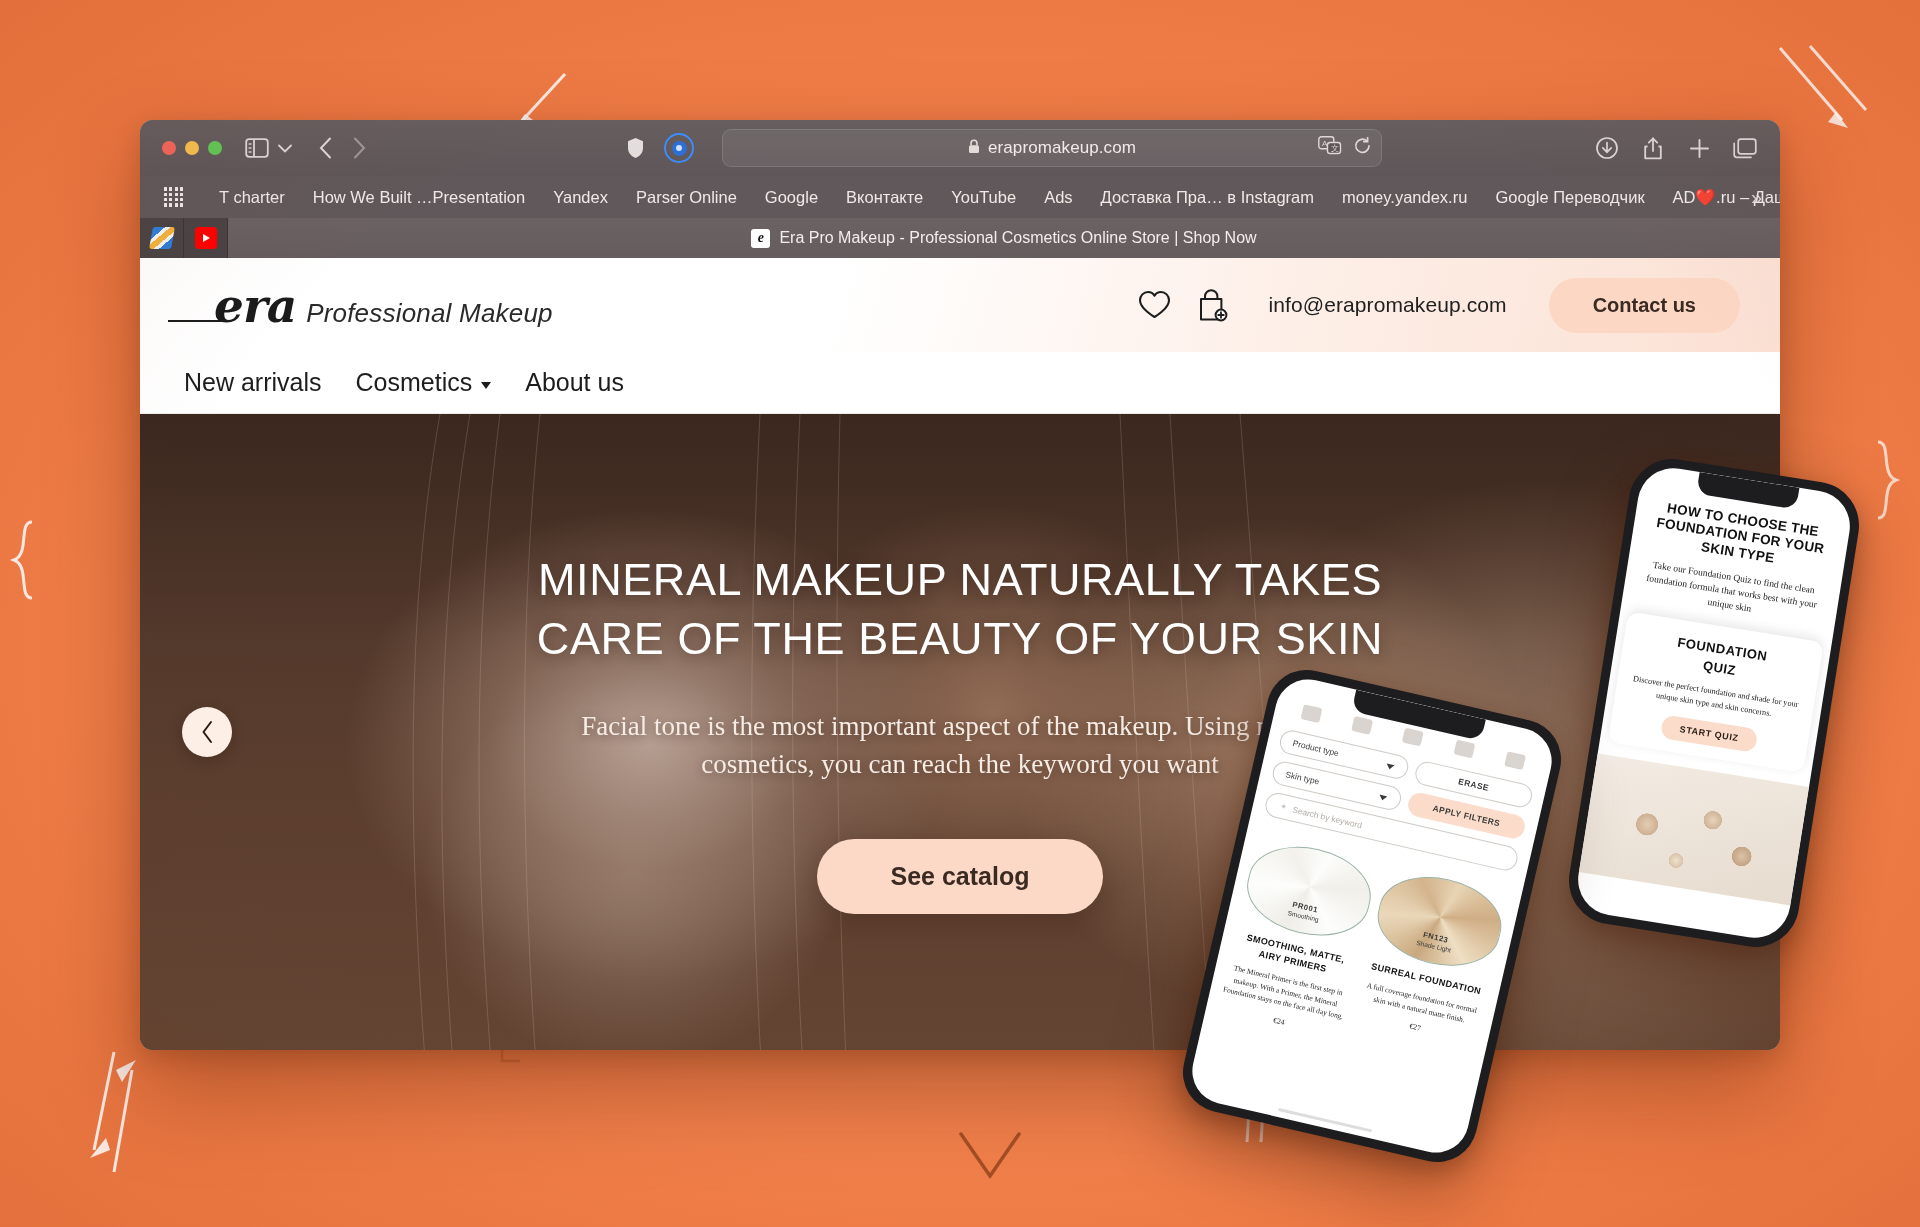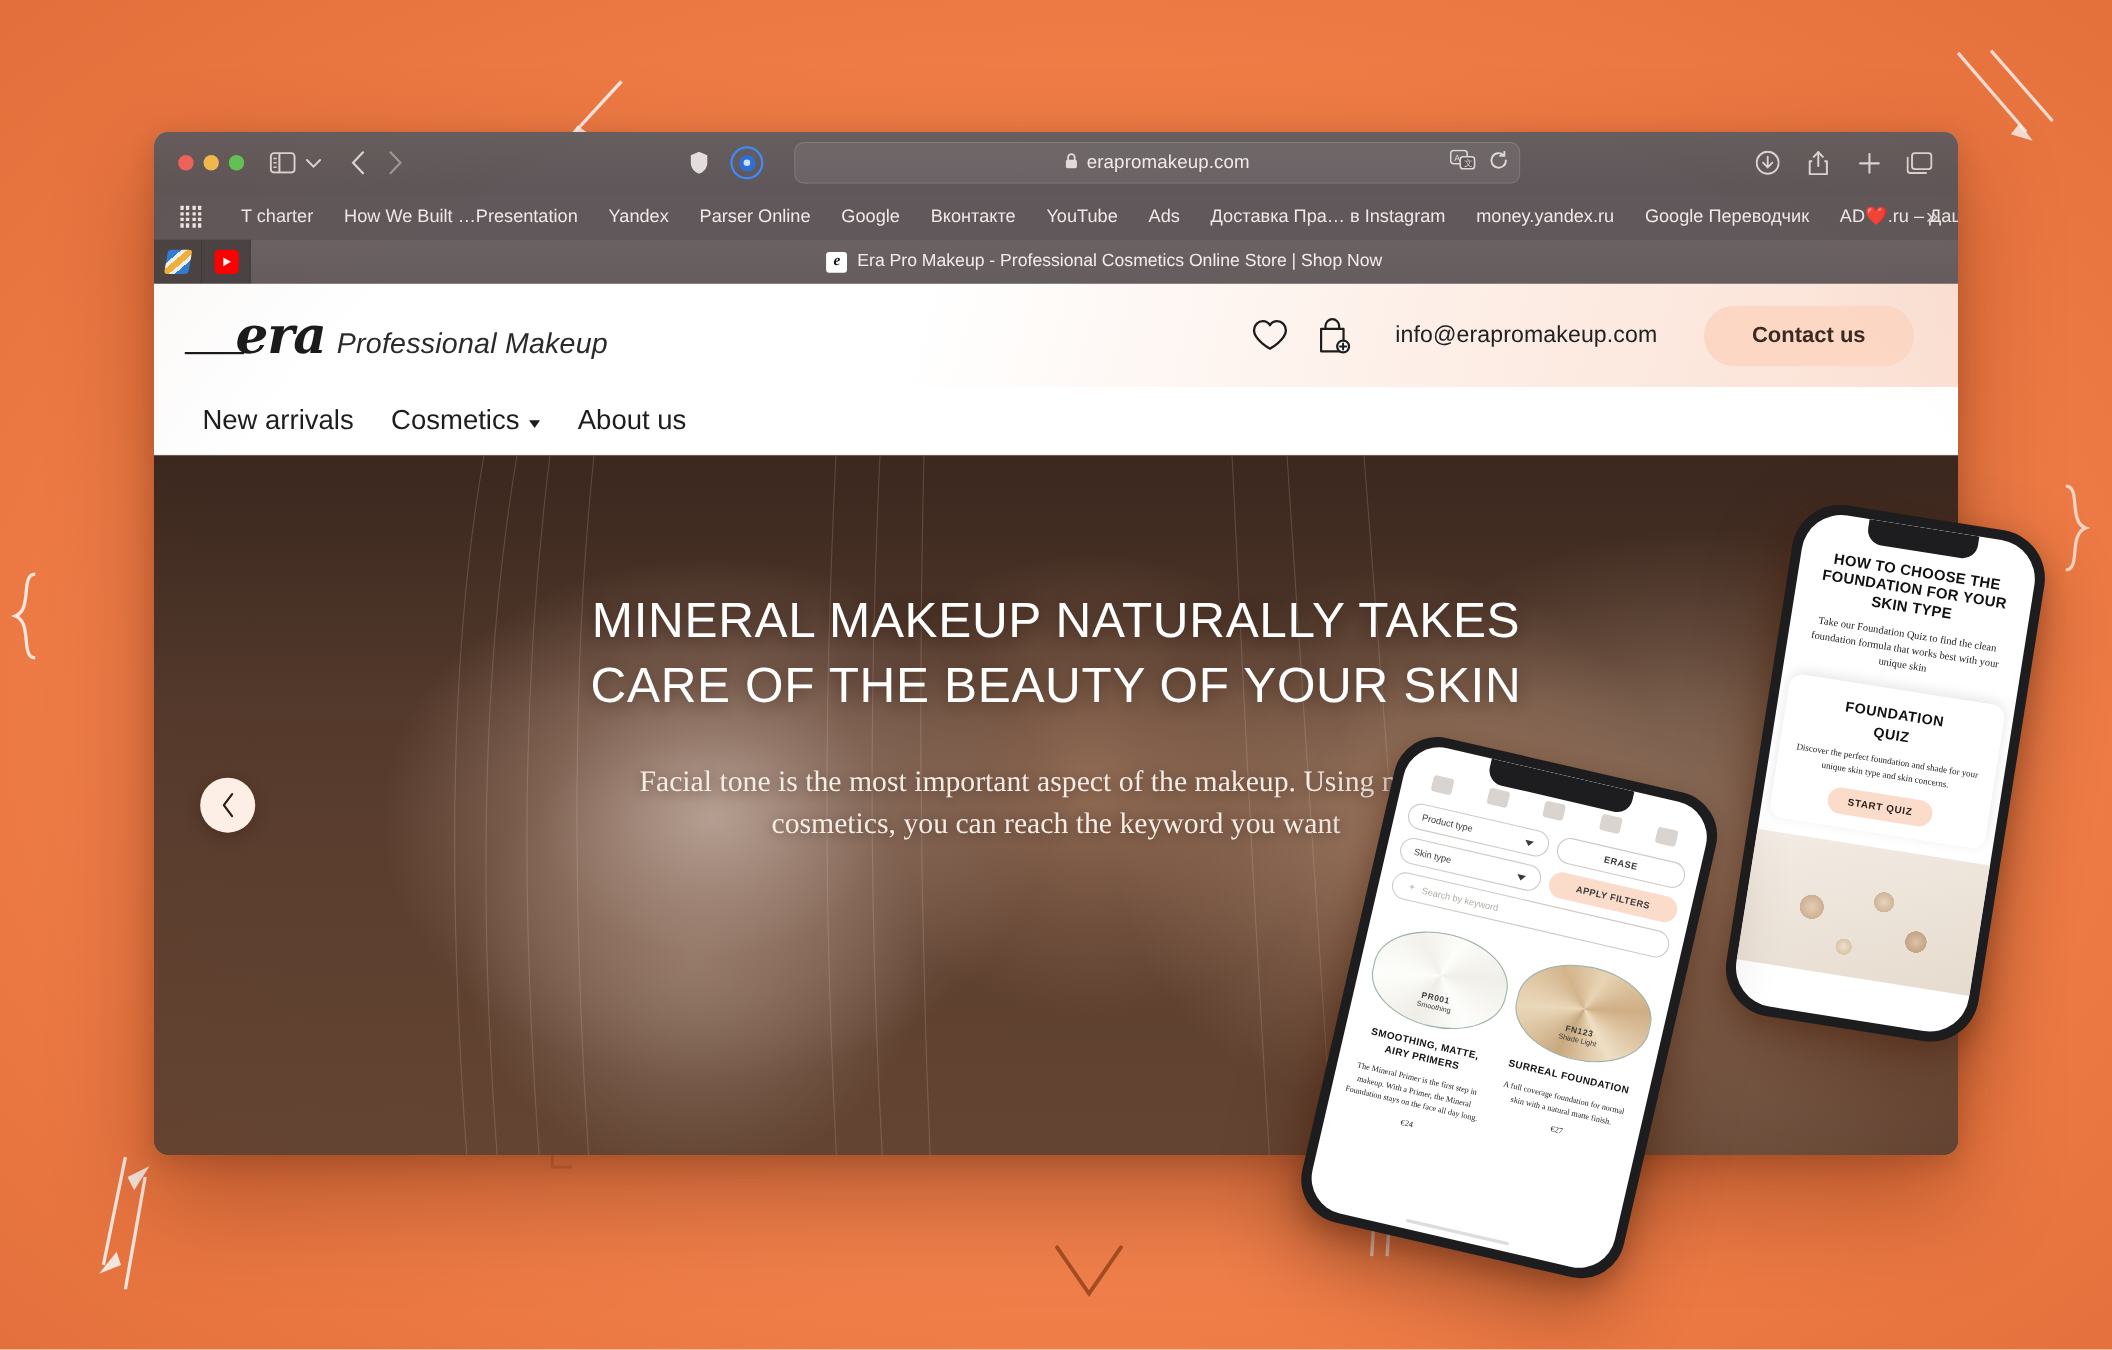--- a/index.html
+++ b/index.html
@@ -260,21 +260,21 @@
     z-index: 4;
     color: #fff;
   }
   .hero-h1 {
     font-size: 45px;
     font-weight: 400;
     letter-spacing: .6px;
     line-height: 1.32;
     text-shadow: 0 2px 14px rgba(40,20,10,.45);
     max-width: 1000px;
-    margin: 0 auto;
+    margin: 16px auto;
   }
   .hero-sub {
     margin-top: 38px;
     font-family: "Liberation Serif", serif;
     font-size: 27px;
     line-height: 1.42;
     color: #f6ece6;
     max-width: 770px;
     margin-left: auto; margin-right: auto;
     text-shadow: 0 2px 10px rgba(40,20,10,.4);
@@ -723,20 +723,21 @@
 
         <div class="hero-content">
           <h1 class="hero-h1">
             <span>MINERAL MAKEUP NATURALLY TAKES</span><br>
             <span>CARE OF THE BEAUTY OF YOUR SKIN</span>
           </h1>
           <p class="hero-sub">
             <span>Facial tone is the most important aspect of the makeup. Using mineral</span>
             <span>cosmetics, you can reach the keyword you want</span>
           </p>
+          <button class="hero-cta">See catalog</button>
         </div>
       </div>
     </div>
   </div>
 
   <div class="phone" id="phone-right">
     <div class="phone-screen">
       <div class="notch"></div>
       <div class="quiz-title">HOW TO CHOOSE THE FOUNDATION FOR YOUR SKIN TYPE</div>
       <div class="quiz-desc">Take our Foundation Quiz to find the clean foundation formula that works best with your unique skin</div>

